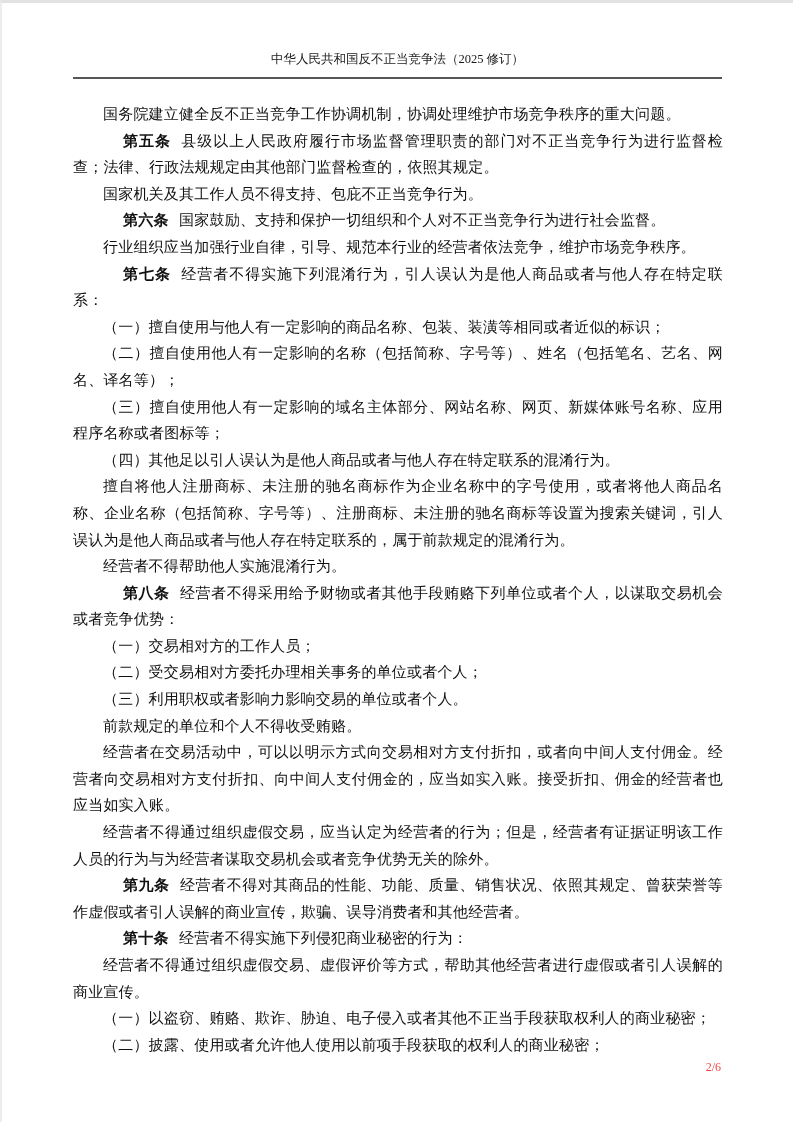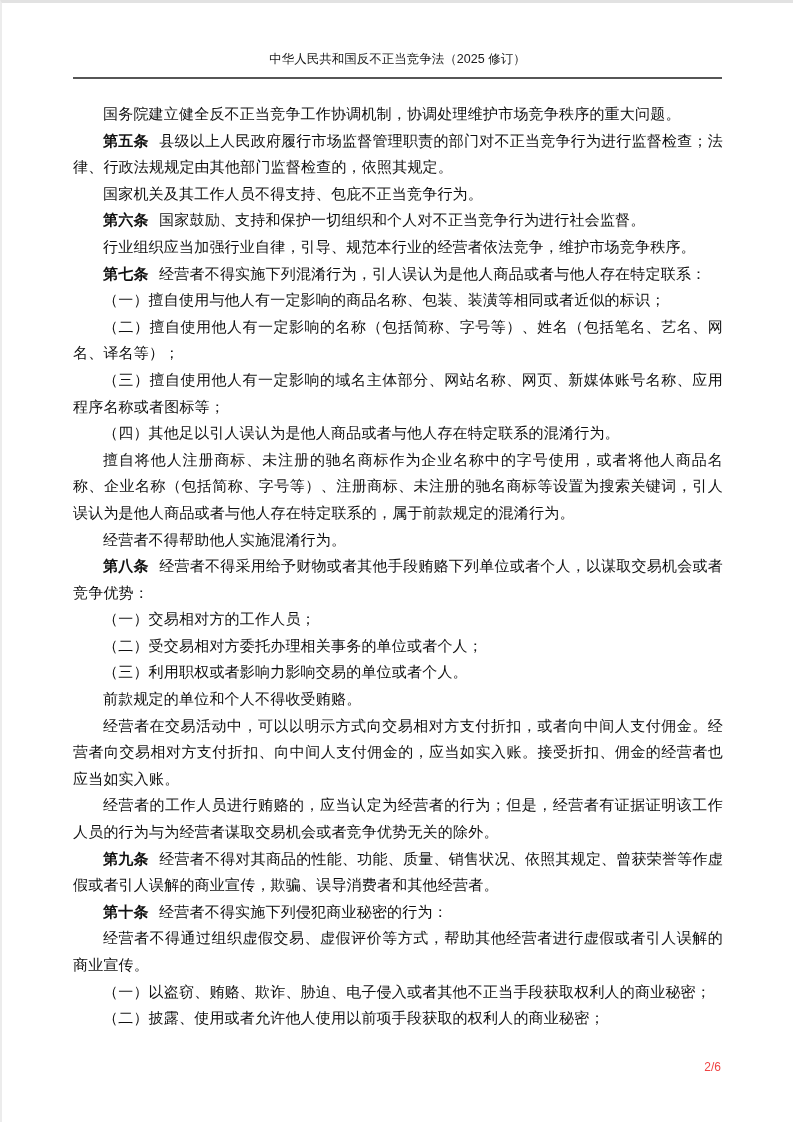--- a/index.html
+++ b/index.html
@@ -4,21 +4,21 @@
 <style>
   * { margin: 0; padding: 0; box-sizing: border-box; }
   html, body { background: #ffffff; }
   .page {
     position: relative;
     width: 793px;
     height: 1122px;
     background: #ffffff;
     border-top: 3px solid #e2e2e2;
     border-left: 2px solid #ececec;
-    font-family: Liberation Sans, sans-serif;
+    font-family: Liberation Serif, serif;
     color: #111111;
     overflow: hidden;
     padding-left: 28px;
   }
   .doc-header {
     position: absolute;
     left: 71px;
     right: 71px;
     top: 49px;
     text-align: center;
@@ -40,20 +40,21 @@
   }
   .para { text-indent: 2em; }
   .para.chapter {
     text-indent: 0;
     text-align: center;
     font-weight: bold;
   }
   .article-label {
     font-weight: bold;
     margin-right: 0.7em;
+    margin-left: 20px;
   }
   .doc-footer {
     position: absolute;
     right: 72px;
     top: 1057px;
     font-size: 12px;
     line-height: 15px;
     color: #ef4444;
   }
 </style>
@@ -75,21 +76,21 @@
       <p class="para body"><span>（三）擅自使用他人有一定影响的域名主体部分、网站名称、网页、新媒体账号名称、应用程序名称或者图标等；</span></p>
       <p class="para body"><span>（四）其他足以引人误认为是他人商品或者与他人存在特定联系的混淆行为。</span></p>
       <p class="para body"><span>擅自将他人注册商标、未注册的驰名商标作为企业名称中的字号使用，或者将他人商品名称、企业名称（包括简称、字号等）、注册商标、未注册的驰名商标等设置为搜索关键词，引人误认为是他人商品或者与他人存在特定联系的，属于前款规定的混淆行为。</span></p>
       <p class="para body"><span>经营者不得帮助他人实施混淆行为。</span></p>
       <p class="para article"><span class="article-label">第八条</span><span>经营者不得采用给予财物或者其他手段贿赂下列单位或者个人，以谋取交易机会或者竞争优势：</span></p>
       <p class="para body"><span>（一）交易相对方的工作人员；</span></p>
       <p class="para body"><span>（二）受交易相对方委托办理相关事务的单位或者个人；</span></p>
       <p class="para body"><span>（三）利用职权或者影响力影响交易的单位或者个人。</span></p>
       <p class="para body"><span>前款规定的单位和个人不得收受贿赂。</span></p>
       <p class="para body"><span>经营者在交易活动中，可以以明示方式向交易相对方支付折扣，或者向中间人支付佣金。经营者向交易相对方支付折扣、向中间人支付佣金的，应当如实入账。接受折扣、佣金的经营者也应当如实入账。</span></p>
-      <p class="para body"><span>经营者的工作人员进行贿赂的，应当认定为经营者的行为；但是，经营者有证据证明该工作人员的行为与为经营者谋取交易机会或者竞争优势无关的除外。</span></p>
+      <p class="para body"><span>经营者不得通过组织虚假交易，应当认定为经营者的行为；但是，经营者有证据证明该工作人员的行为与为经营者谋取交易机会或者竞争优势无关的除外。</span></p>
       <p class="para article"><span class="article-label">第九条</span><span>经营者不得对其商品的性能、功能、质量、销售状况、依照其规定、曾获荣誉等作虚假或者引人误解的商业宣传，欺骗、误导消费者和其他经营者。</span></p>
       <p class="para article"><span class="article-label">第十条</span><span>经营者不得实施下列侵犯商业秘密的行为：</span></p>
       <p class="para body"><span>经营者不得通过组织虚假交易、虚假评价等方式，帮助其他经营者进行虚假或者引人误解的商业宣传。</span></p>
       <p class="para body"><span>（一）以盗窃、贿赂、欺诈、胁迫、电子侵入或者其他不正当手段获取权利人的商业秘密；</span></p>
       <p class="para body"><span>（二）披露、使用或者允许他人使用以前项手段获取的权利人的商业秘密；</span></p>
     </div>
 
   <div class="doc-footer">2/6</div>
 </div>
 

